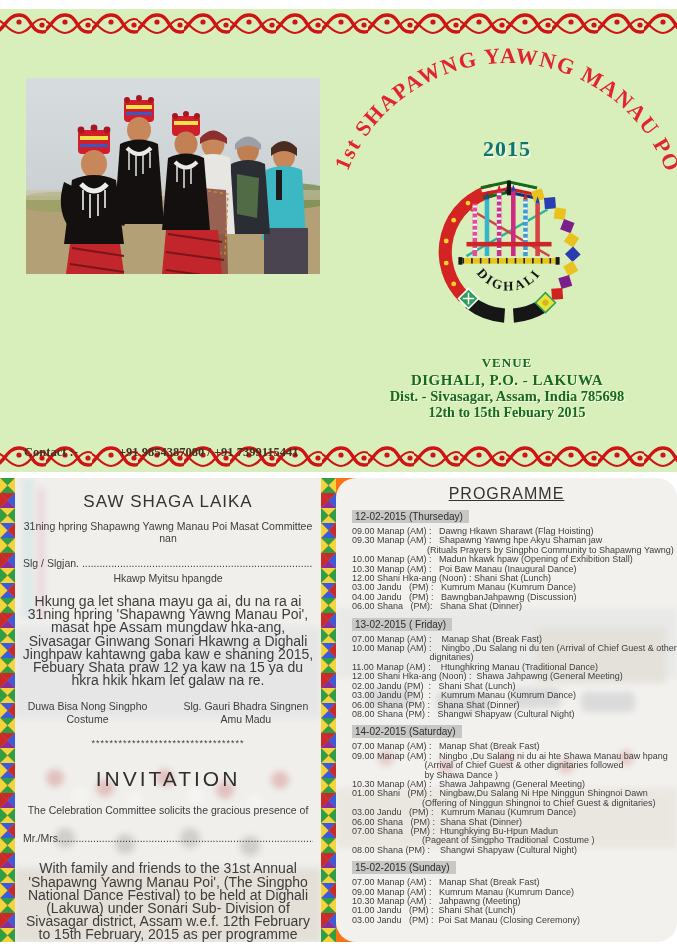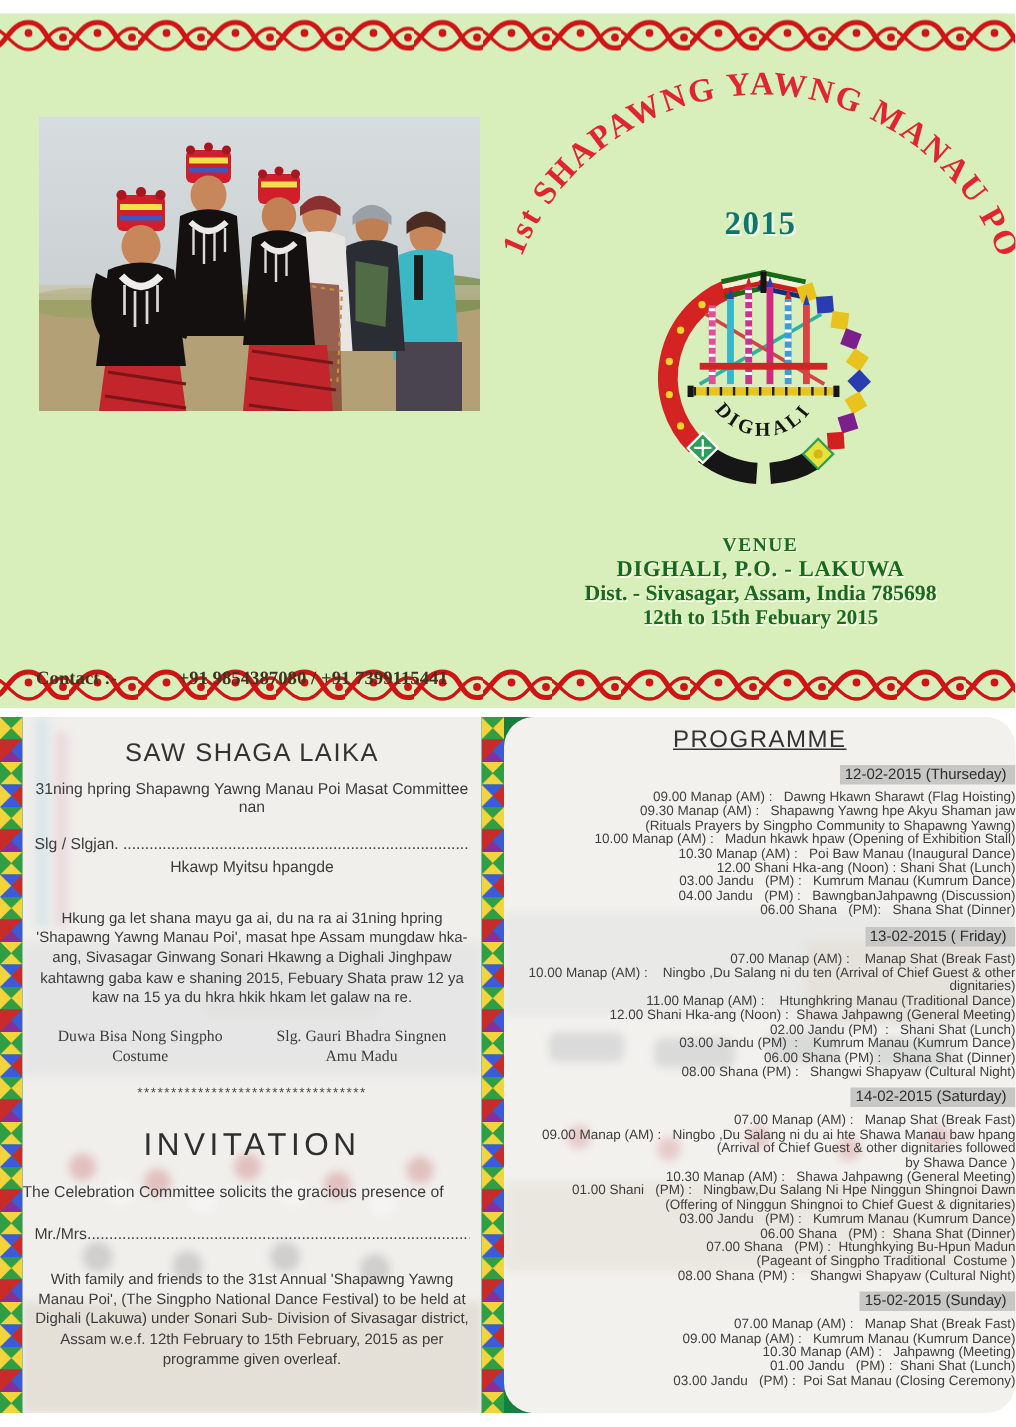--- a/index.html
+++ b/index.html
@@ -25,51 +25,51 @@
   .venue .v2 { font-size:15px; letter-spacing:.5px; }
   .venue .v3 { font-size:14.5px; }
   .venue .v4 { font-size:14px; }
   .contact { position:absolute; left:24px; top:394px; font-family:"Liberation Serif",serif; font-weight:bold;
              font-size:12.5px; color:#3f3322; line-height:15px; }
   .contact .row { display:flex;margin-top:42px; }
   .contact .lbl { width:95px; }
   .contact .email-val { padding-left:22px; }
 
   
-  .bottom { position:absolute; left:0; top:478px; width:629px; height:464px; background:#15803d; }
+  .bottom { position:absolute; left:0; top:478px; width:629px; height:464px; background:#f97316; }
   .strip { position:absolute; top:0; width:15px; height:464px; }
   .strip.s-left { left:0; }
   .strip.s-mid { left:321px; }
   .panel { position:absolute; top:0; height:464px; overflow:hidden; }
   .panel-left { left:15px; width:306px; background:#f0efec; }
   .panel-right { left:336px; width:341px; background:#f2f1ee;border-radius:20px; }
   .wm { position:absolute; left:0; top:0; width:100%; height:100%; }
   .panel-content { position:relative; }
 
   
   .pl { color:#3c3c3c; }
   .pl .heading { text-align:center; font-size:17px; letter-spacing:1px; margin-top:14px; color:#333; }
   .pl .intro { text-align:center; font-size:10.5px; margin-top:8px; }
   .pl .dotline { font-size:10.5px; margin:13px 8px 0; white-space:nowrap; overflow:hidden; }
   .pl .greet { text-align:center; font-size:10.5px; margin-top:3px; }
-  .pl .para { text-align:center; font-size:10px; line-height:13.2px; margin:22px 6px 0; }
-  .pl .signrow { display:flex; justify-content:center; gap:36px; margin-top:13px; font-size:10.5px;font-family:Liberation Serif, serif; }
+  .pl .para { text-align:center; font-size:14px; line-height:13.2px; margin:11px 6px 0; }
+  .pl .signrow { display:flex; justify-content:center; gap:36px; margin-top:13px; font-size:10.5px; }
   .pl .signrow .sg { text-align:center; line-height:13px; }
   .pl .stars { text-align:center; font-size:9px; letter-spacing:1px; margin-top:12px; color:#444; }
   .pl .inv-head { text-align:center; font-size:21px; letter-spacing:3px; margin-top:19px; color:#2f2f2f; }
-  .pl .inv-line { font-size:10.5px; margin-top:13px; }
+  .pl .inv-line { text-align:center; font-size:10.5px; margin-top:13px; }
 
   
   .pr { color:#3e3e3e; }
   .pr .prog-head { text-align:center; font-size:16px; letter-spacing:1px; text-decoration:underline;
                    margin:7px 0 1px; color:#333; }
   .prog-date { display:inline-block; background:#c7c7c5; color:#2d2d2d; font-size:10px;
                padding:1px 6px 1px 3px; margin:6px 0 4px; }
   .prog-line { font-size:9px; line-height:9.4px; white-space:pre-wrap; }
-  .prog-section { padding-left:5px;text-align:right; }
+  .prog-section { padding-left:16px; }
 </style>
 </head>
 <body>
 
 <div class="front-card">
 
   <svg class="meander top" viewBox="0 0 677 30" preserveAspectRatio="none">
     <defs>
       <pattern id="mea" width="46" height="30" patternUnits="userSpaceOnUse">
         <path d="M-6,23 C4,23 6,6 19,6 C32,6 30,23 42,23 C54,23 56,6 66,6" fill="none" stroke="#ce1414" stroke-width="3.4"></path>

